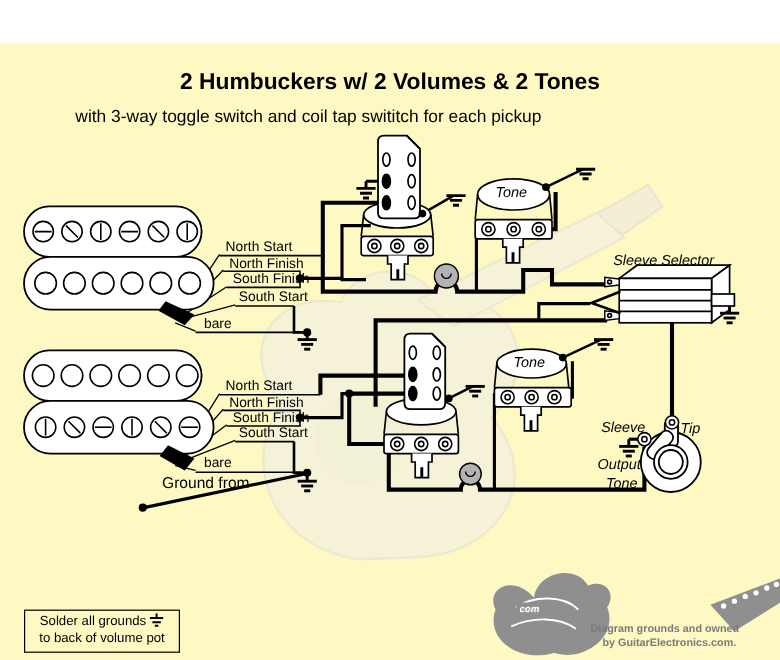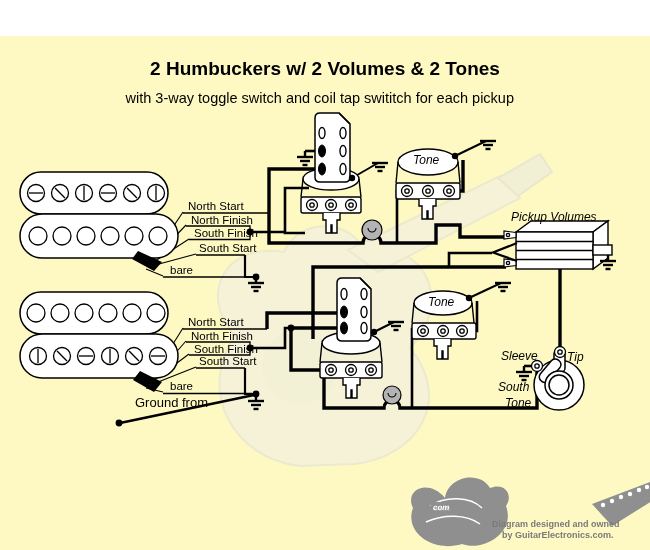--- a/index.html
+++ b/index.html
@@ -4,21 +4,21 @@
 <style>
   html,body{margin:0;padding:0;background:#ffffff;}
   #stage{position:relative;width:650px;height:550px;background:#fef9c3;overflow:hidden;
          font-family:"Liberation Sans",sans-serif;margin-top:36px;}
   #wiring-svg{position:absolute;left:0;top:0;}
   .lbl{position:absolute;font:11.5px "Liberation Sans",sans-serif;color:#000;white-space:nowrap;}
   .lbl-13{font-size:13px;}
   .lbl-12{font-size:12px;font-style:italic;}
   #title{position:absolute;left:0;top:22px;width:650px;text-align:center;
          font:bold 19px "Liberation Sans",sans-serif;color:#000;}
-  #subtitle{position:absolute;left:0;top:54px;width:514px;text-align:right;
+  #subtitle{position:absolute;left:0;top:54px;width:514px;text-align:center;
          font:14.5px "Liberation Sans",sans-serif;color:#000;}
   #note-box{position:absolute;left:20px;top:472px;width:124px;border:1.3px solid #000;
          padding:2px 2px 3px 2px;text-align:center;font:11px "Liberation Sans",sans-serif;line-height:1.3;}
   #note-box .row1{display:flex;align-items:center;justify-content:center;gap:2px;}
   .logo-txt{position:absolute;color:#7a7a7a;font-family:"Liberation Sans",sans-serif;font-weight:bold;}
   #logo-brand{left:428px;top:458px;font-size:21px;letter-spacing:-0.5px;color:#747474;
         text-shadow:1px 1px 0 #a8a8a8;display:flex;align-items:flex-start;}
   #logo-tld{display:inline-block;background:#8f8f8f;color:#fff;font-size:8px;font-weight:bold;
         padding:1px 3px;transform:skewX(-12deg);margin-left:2px;margin-top:8px;letter-spacing:0;}
   #logo-owned1{left:492px;top:483px;font-size:9px;}
@@ -320,27 +320,36 @@
   <div class="lbl" style="left:188px;top:280px">North Start</div>
   <div class="lbl" style="left:191px;top:294px">North Finish</div>
   <div class="lbl" style="left:194px;top:307px">South Finish</div>
   <div class="lbl" style="left:199px;top:319px">South Start</div>
   <div class="lbl" style="left:170px;top:344px">bare</div>
 
   <div class="lbl lbl-13" style="left:135px;top:359px">Ground from</div>
 
   <div class="lbl lbl-12" style="left:413px;top:117px">Tone</div>
   <div class="lbl lbl-12" style="left:428px;top:259px">Tone</div>
-  <div class="lbl lbl-12" style="left:511px;top:174px">Pickup Volumes</div>
+  <div class="lbl lbl-12" style="left:511px;top:174px">Sleeve Selector</div>
 
   <div class="lbl lbl-12" style="left:501px;top:313px">Sleeve</div>
   <div class="lbl lbl-12" style="left:567px;top:314px">Tip</div>
-  <div class="lbl lbl-12" style="left:498px;top:344px">South</div>
+  <div class="lbl lbl-12" style="left:498px;top:344px">Output</div>
   <div class="lbl lbl-12" style="left:505px;top:360px">Tone</div>
 
+  <div id="note-box">
+    <div class="row1">
+      <span>Solder all grounds</span>
+      <svg width="13" height="14" viewBox="0 0 13 14">
+        <path d="M6.5,0 V4 M1,4 H12 M3,7.5 H10 M5,10.5 H8" stroke="#000" stroke-width="1.6" fill="none"></path>
+      </svg>
+    </div>
+    <div>to back of volume pot</div>
+  </div>
 
   <div id="logo-brand" class="logo-txt">
       <span id="logo-tld">com</span>
   </div>
-  <div id="logo-owned1" class="logo-txt">Diagram designed and owned</div>
+  <div id="logo-owned1" class="logo-txt">Diagram grounds and owned</div>
   <div id="logo-owned2" class="logo-txt">by GuitarElectronics.com.</div>
 
 </div>
 
 </body></html>

